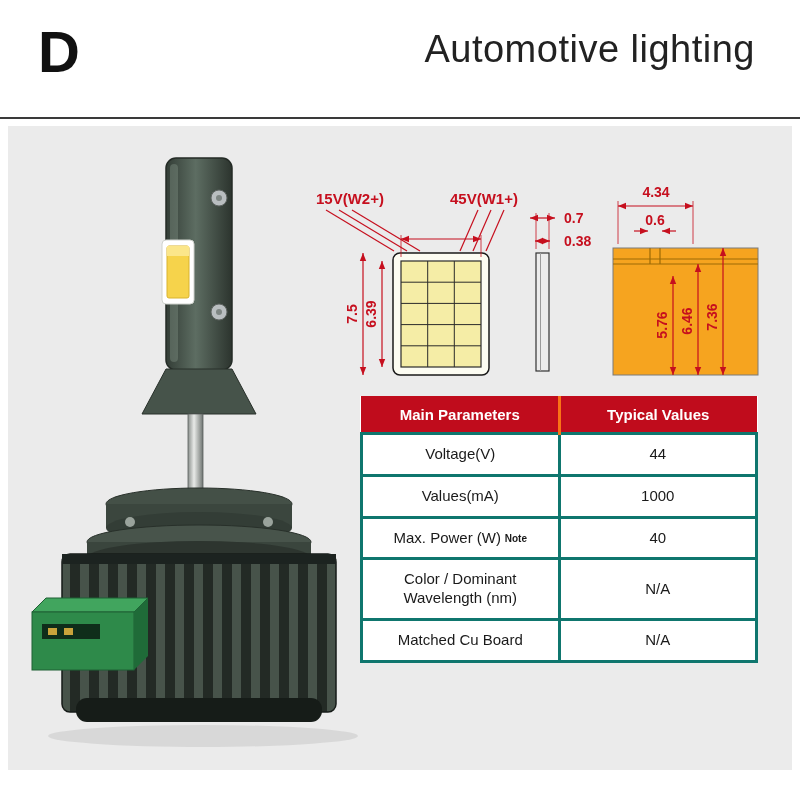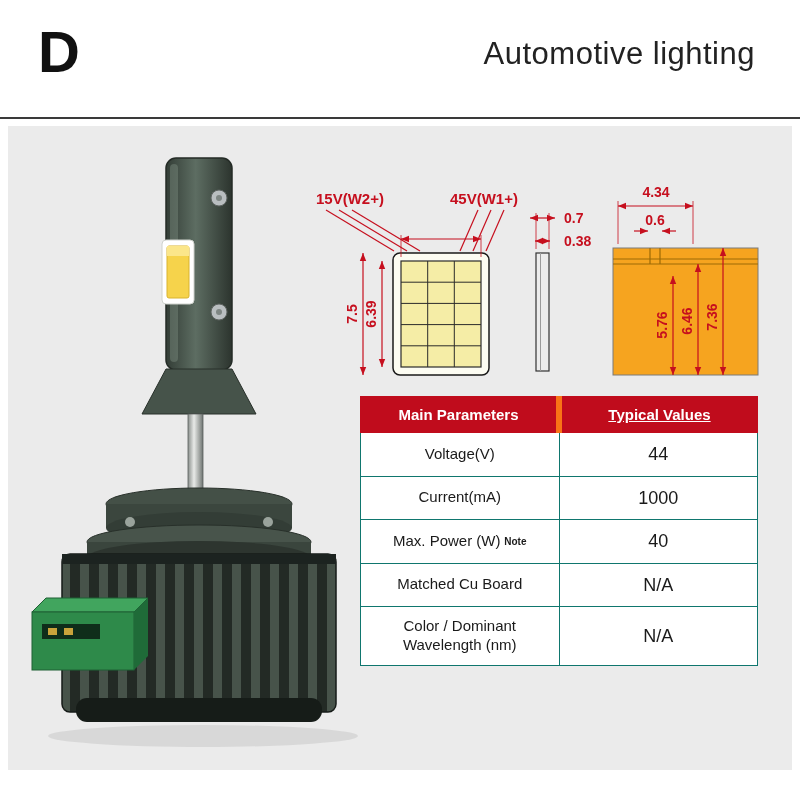--- a/index.html
+++ b/index.html
@@ -6,42 +6,42 @@
     --accent-red:#c00c1c;
     --orange:#f6a41f;
     --panel-bg:#ebebeb;
   }
   *{margin:0;padding:0;box-sizing:border-box;}
   body{background:#fff;font-family:"Liberation Sans",sans-serif;}
   .page{position:relative;width:800px;height:800px;background:#fff;overflow:hidden;}
 
   
   .category-letter{position:absolute;left:38px;top:18px;font-size:58px;font-weight:700;color:#111;}
-  .page-title{position:absolute;right:45px;top:36px;font-size:31px;font-weight:400;color:#222;letter-spacing:0.5px;}
+  .page-title{position:absolute;right:45px;top:28px;font-size:38px;font-weight:400;color:#222;letter-spacing:0.5px;}
   .header-rule{position:absolute;left:0;top:117px;width:800px;height:2px;background:#3a3a3a;}
 
   
   .panel{position:absolute;left:8px;top:126px;width:784px;height:644px;background:var(--panel-bg,#ebebeb);}
 
   
   .bulb-svg{position:absolute;left:18px;top:150px;width:340px;height:610px;}
   .diagram-svg{position:absolute;left:278px;top:173px;width:508px;height:222px;}
 
   .dim-text{fill:#c60f1e;font-family:"Liberation Sans",sans-serif;font-size:14px;font-weight:700;}
   .lbl-text{fill:#c60f1e;font-family:"Liberation Sans",sans-serif;font-size:15px;font-weight:700;}
   .dim-line{stroke:#c60f1e;stroke-width:1.2;}
   .ext-line{stroke:#c60f1e;stroke-width:0.8;}
 
   
   .tablewrap{position:absolute;left:360px;top:396px;width:398px;border-radius:32px;}
   .spec-table{width:100%;border-collapse:collapse;table-layout:fixed;background:#fff;color:#1a1a1a;}
   .spec-table th{background:var(--accent-red,#c00c1c);color:#fff;font-weight:700;font-size:15px;padding:9px 4px;border:1px solid var(--accent-red,#c00c1c);text-align:center;}
-  .spec-table th + th{border-left:6px solid #f97316;text-decoration:underline;}
-  .spec-table td{border:1px solid #0f766e;text-align:center;padding:10px 6px;font-size:15px;line-height:1.25;}
-  .spec-table td.value-cell{font-size:18px;}
+  .spec-table th + th{border-left:3px solid #f97316;}
+  .spec-table td{border:3px solid #0f766e;text-align:center;padding:10px 6px;font-size:15px;line-height:1.25;}
+  .spec-table td.value-cell{font-size:15px;}
   .note{font-size:10px;font-weight:700;margin-left:1px;vertical-align:1px;}
 </style>
 </head>
 <body>
 
 <div class="page">
 
   <div class="category-letter">D</div>
   <div class="page-title">Automotive lighting</div>
   <div class="header-rule"></div>
@@ -180,32 +180,32 @@
           <th>Main Parameters</th>
           <th>Typical Values</th>
         </tr>
       </thead>
       <tbody>
           <tr>
             <td class="param-cell">Voltage(V)</td>
             <td class="value-cell">44</td>
           </tr>
           <tr>
-            <td class="param-cell">Current(mA)</td>
+            <td class="param-cell">Values(mA)</td>
             <td class="value-cell">1000</td>
           </tr>
           <tr>
             <td class="param-cell">Max. Power (W)<span class="note"> Note</span></td>
             <td class="value-cell">40</td>
           </tr>
           <tr>
+            <td class="param-cell">Color / Dominant Wavelength (nm)</td>
+            <td class="value-cell">N/A</td>
+          </tr>
+          <tr>
             <td class="param-cell">Matched Cu Board</td>
-            <td class="value-cell">N/A</td>
-          </tr>
-          <tr>
-            <td class="param-cell">Color / Dominant Wavelength (nm)</td>
             <td class="value-cell">N/A</td>
           </tr>
         </tbody>
     </table>
   </div>
 
 </div>
 
 </body></html>

